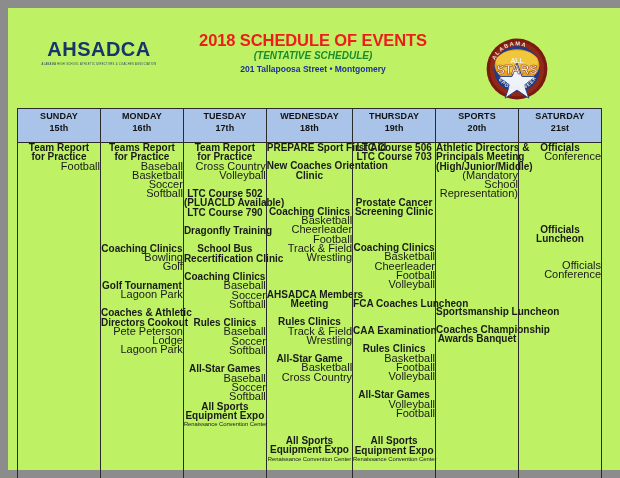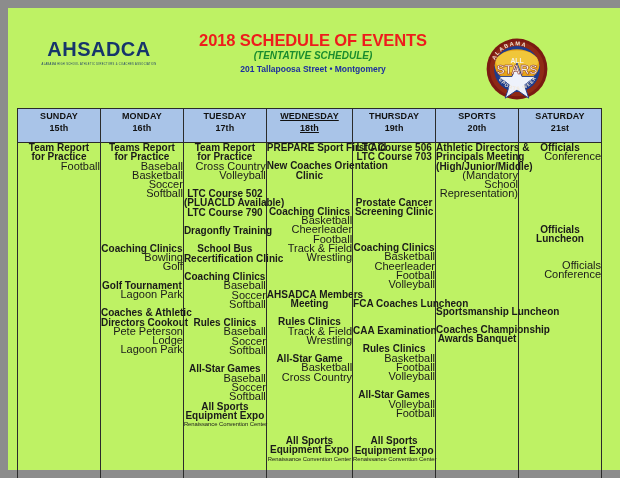--- a/index.html
+++ b/index.html
@@ -140,21 +140,21 @@
     background: #a9c4e8;
     text-align: center;
     font-size: 9px;
     font-weight: bold;
     color: #111111;
     padding: 2px 0 8px 0;
     line-height: 11.5px;
     letter-spacing: 0.1px;
   }
   .col-day { width: 73px; }
-  .col-wed { width: 76px; text-decoration: underline; }
+  .col-wed { width: 76px; }
 
   .day-cell {
     height: 345px;
     text-align: center;
     padding: 3px 1px 0 1px;
     font-size: 7.4px;
     color: #1a1a1a;
     line-height: 9.3px;
   }
   .ev {

